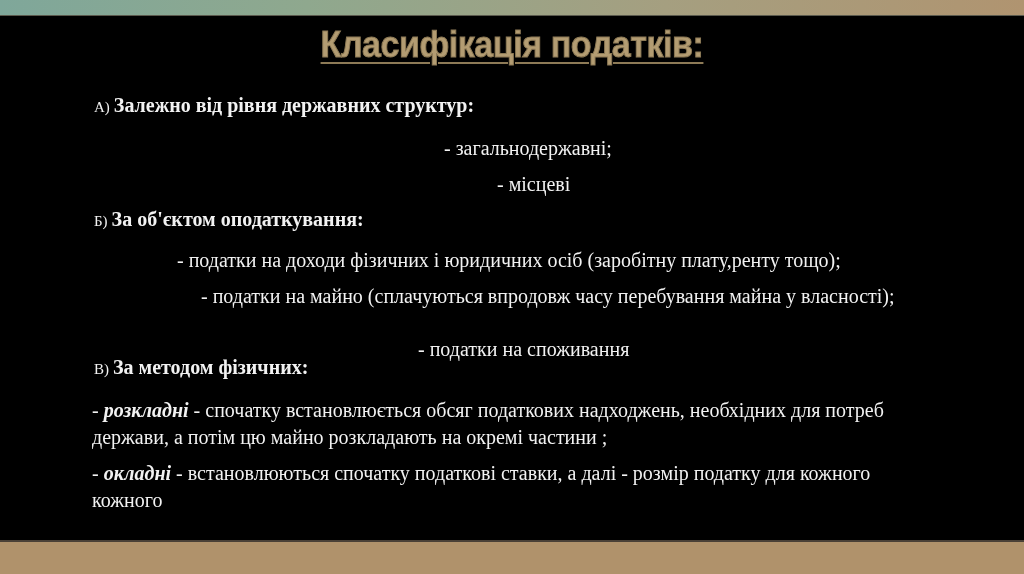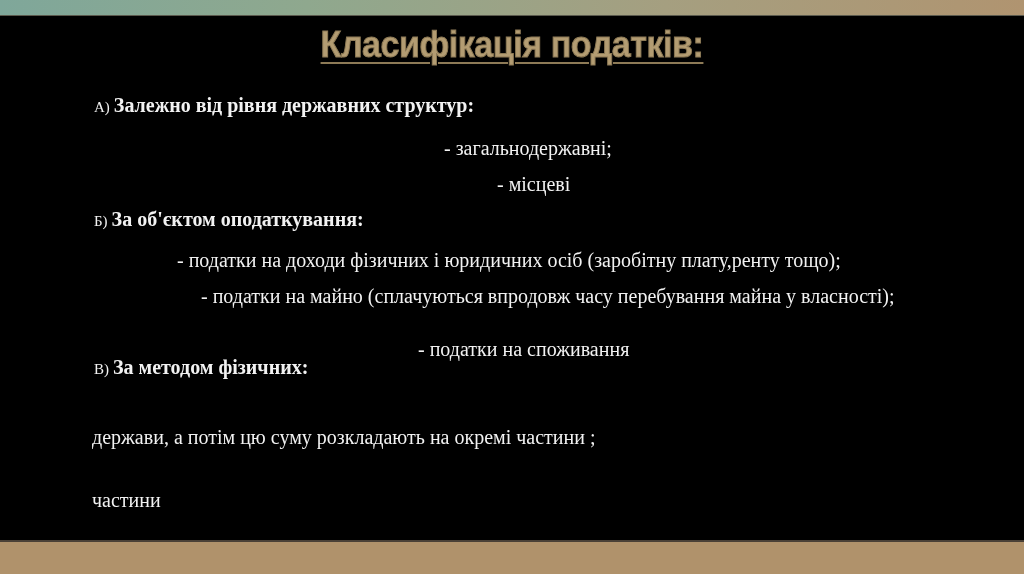--- a/index.html
+++ b/index.html
@@ -57,18 +57,24 @@
   <div class="line head" style="left:94px; top:192px;">
     <span class="marker">Б)</span><span>За об'єктом оподаткування:</span>
   </div>
   <div class="line" style="left:161px; top:269px;margin-left:40px;">- податки на майно (сплачуються впродовж часу перебування майна у власності);</div>
   <div class="line" style="left:418px; top:322px;">- податки на споживання</div>
 
   <div class="line head" style="left:94px; top:340px;">
     <span class="marker">В)</span><span>За методом фізичних:</span>
   </div>
 
-  <div class="line" style="left:92px; top:410px;">держави, а потім цю суму розкладають на окремі частини ;</div>
+  <div class="line" style="left:92px; top:383px;">
+    <span>- </span><span class="it">розкладні</span><span> - спочатку встановлюється обсяг податкових надходжень, необхідних для потреб</span>
+  </div>
+  <div class="line" style="left:92px; top:410px;">держави, а потім цю майно розкладають на окремі частини ;</div>
 
-  <div class="line" style="left:92px; top:473px;">частини</div>
+  <div class="line" style="left:92px; top:446px;">
+    <span>- </span><span class="it">окладні</span><span> - встановлюються спочатку податкові ставки, а далі - розмір податку для кожного</span>
+  </div>
+  <div class="line" style="left:92px; top:473px;">кожного</div>
 </div>
 
 <div class="bottom-band"></div>
 
 </body></html>

